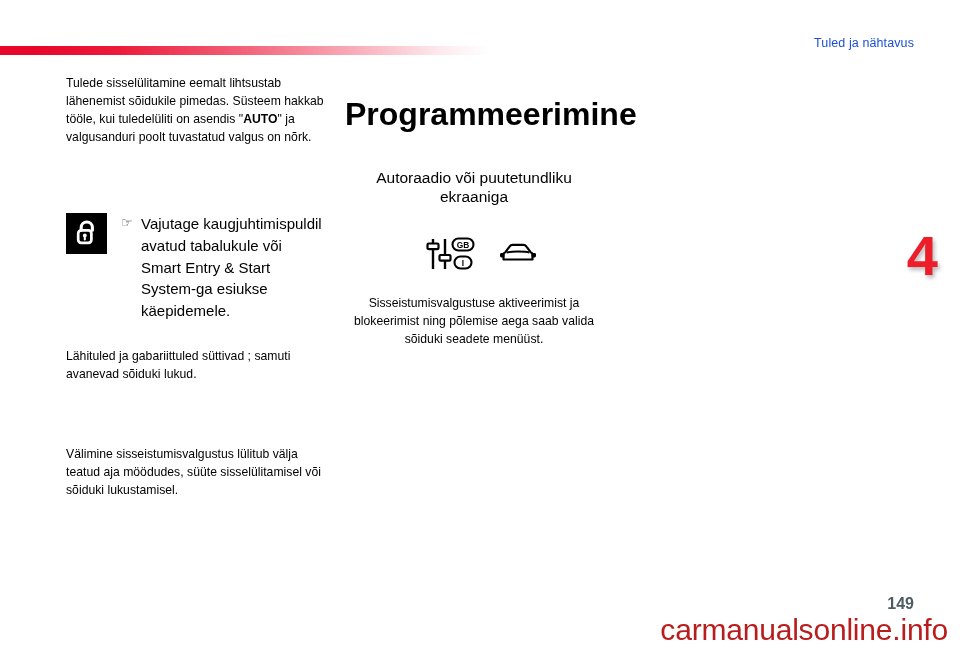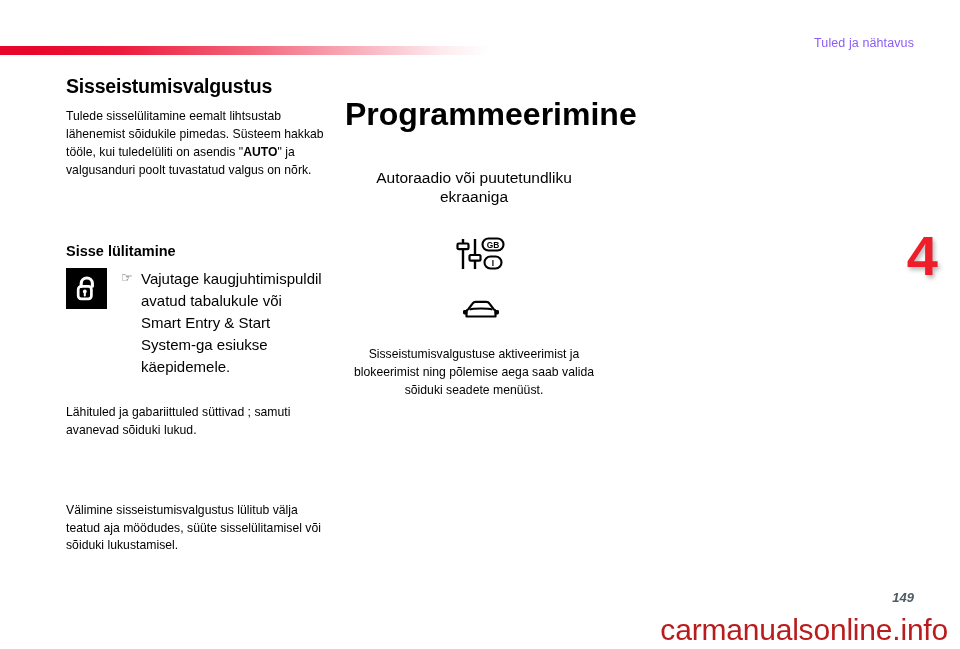--- a/index.html
+++ b/index.html
@@ -25,21 +25,21 @@
     height: 9px;
     background: linear-gradient(to right,
       #e8072b 0px, #e8072b 36px, #ec1b3c 120px,
       #f2667c 250px, #f8aab7 350px, #fdeaee 440px, #ffffff 490px);
   }
   #header-title {
     position: absolute;
     right: 46px;
     top: 36px;
     font-size: 12.5px;
-    color: #8b5cf6;
+    color: #1d4ed8;
     letter-spacing: 0.1px;
     white-space: nowrap;
   }
 
   
   #chapter-marker {
     position: absolute;
     right: 22px;
     top: 228px;
     font-size: 56px;
@@ -119,32 +119,30 @@
   }
 
   
   .icon-row {
     display: flex;
     align-items: center;
     justify-content: center;
     gap: 21px;
     margin: 28px 0 18px 0;
     padding-left: 14px;
-    flex-direction: column;
   }
 
   
   #page-number {
     position: absolute;
     right: 46px;
-    bottom: 44px;
-    font-size: 13px;
+    bottom: 36px;
+    font-size: 16px;
     font-weight: bold;
     color: #4d5b64;
-    font-style: italic;
   }
   #watermark {
     position: absolute;
     right: 12px;
     bottom: 2px;
     font-size: 30px;
     color: #b91c1c;
     letter-spacing: -0.2px;
     white-space: nowrap;
   }
@@ -152,27 +150,25 @@
 </head>
 <body>
 
 <div id="header-rule"></div>
 <div id="header-title">Tuled ja nähtavus</div>
 
 <div id="chapter-marker">4</div>
 
 <div class="column" id="column-left">
 
-  <h1 class="section-title">Sisseistumisvalgustus</h1>
 
   <p class="body-text"><span>Tulede sisselülitamine eemalt lihtsustab lähenemist sõidukile pimedas. Süsteem hakkab tööle, kui tuledelüliti on asendis "</span><b>AUTO</b><span>" ja valgusanduri poolt tuvastatud valgus on nõrk.</span></p>
 
   <div class="spacer-lg"></div>
 
-  <h2 class="sub-title">Sisse lülitamine</h2>
 
   <div class="bullet-block">
     <div class="lock-badge">
       <svg width="26" height="28" viewBox="0 0 26 28" aria-hidden="true">
 
         <path d="M7.2 11.2 V8.6 a5.6 5.6 0 0 1 11.2 0 V11.2" fill="none" stroke="#ffffff" stroke-width="3.1" stroke-linecap="round"></path>
 
         <rect x="4.2" y="11.4" width="13.2" height="12.4" rx="3" ry="3" fill="none" stroke="#ffffff" stroke-width="2.7"></rect>
 
         <circle cx="10.8" cy="16.4" r="1.9" fill="#ffffff"></circle>

